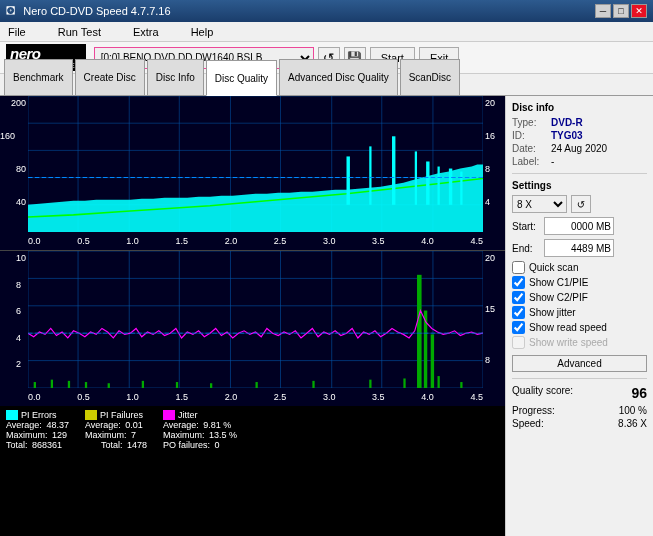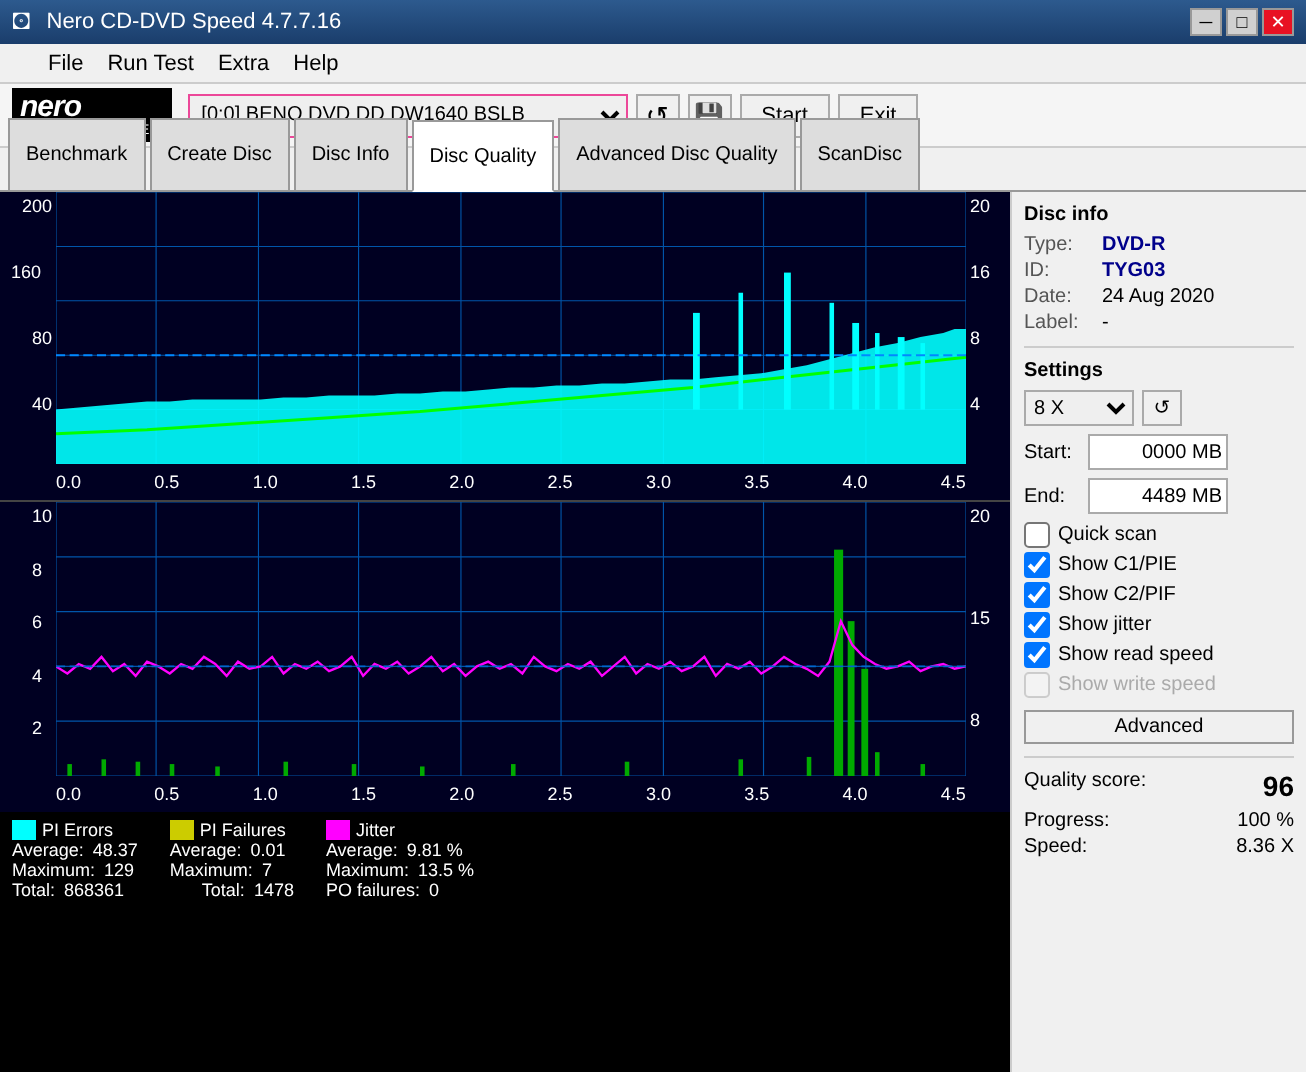--- a/index.html
+++ b/index.html
@@ -5,21 +5,21 @@
     * { box-sizing: border-box; margin: 0; padding: 0; }
     body { font-family: 'Segoe UI', Tahoma, sans-serif; font-size: 11px; background: #f0f0f0; width: 653px; height: 536px; overflow: hidden; }
     
     
     .title-bar { background: linear-gradient(to bottom, #2d5a8e, #1a3d6b); color: white; height: 22px; display: flex; align-items: center; justify-content: space-between; padding: 0 6px; font-size: 11px; }
     .title-bar-left { display: flex; align-items: center; gap: 4px; }
     .title-bar-buttons { display: flex; gap: 2px; }
     .tb-btn { width: 16px; height: 14px; border: 1px solid #999; background: #d0d0d0; display: flex; align-items: center; justify-content: center; font-size: 9px; color: #000; cursor: pointer; }
     
     
-    .menu-bar { background: #f0f0f0; border-bottom: 1px solid #ccc; height: 20px; display: flex; align-items: center; padding: 0 20px; gap: 4px; font-size: 11px; }
+    .menu-bar { background: #f0f0f0; border-bottom: 1px solid #ccc; height: 20px; display: flex; align-items: center; padding: 0 4px; gap: 24px; font-size: 11px; }
     .menu-item { padding: 2px 4px; cursor: pointer; }
     
     
     .toolbar { background: #f5f5f5; border-bottom: 1px solid #ccc; height: 32px; display: flex; align-items: center; padding: 0 6px; gap: 4px; }
     .drive-select { height: 22px; font-size: 10px; padding: 0 2px; min-width: 220px; border: 1px solid #ec4899; }
     .toolbar-btn { height: 22px; min-width: 22px; border: 1px solid #aaa; background: #f0f0f0; cursor: pointer; display: flex; align-items: center; justify-content: center; font-size: 12px; }
     .toolbar-btn.start { padding: 0 10px; font-size: 11px; }
     .toolbar-btn.exit { padding: 0 10px; font-size: 11px; }
     
     
@@ -112,21 +112,21 @@
 </div>
 
 <div class="main">
 
   <div class="chart-area">
 
     <div class="upper-chart">
 
       <div style="position:absolute; left:0; top:0; bottom:18px; width:28px; display:flex; flex-direction:column; justify-content:space-between; padding:2px 0;">
         <span style="color:white;font-size:9px;text-align:right;padding-right:2px;">200</span>
-        <span style="color:white;font-size:9px;text-align:center;padding-right:2px;">160</span>
+        <span style="color:white;font-size:9px;text-align:left;padding-right:2px;">160</span>
         <span style="color:white;font-size:9px;text-align:right;padding-right:2px;">80</span>
         <span style="color:white;font-size:9px;text-align:right;padding-right:2px;">40</span>
         <span style="color:white;font-size:9px;text-align:right;padding-right:2px;"></span>
       </div>
 
       <div style="position:absolute; right:0; top:0; bottom:18px; width:22px; display:flex; flex-direction:column; justify-content:space-between; padding:2px 0;">
         <span style="color:white;font-size:9px;padding-left:2px;">20</span>
         <span style="color:white;font-size:9px;padding-left:2px;">16</span>
         <span style="color:white;font-size:9px;padding-left:2px;">8</span>
         <span style="color:white;font-size:9px;padding-left:2px;">4</span>

